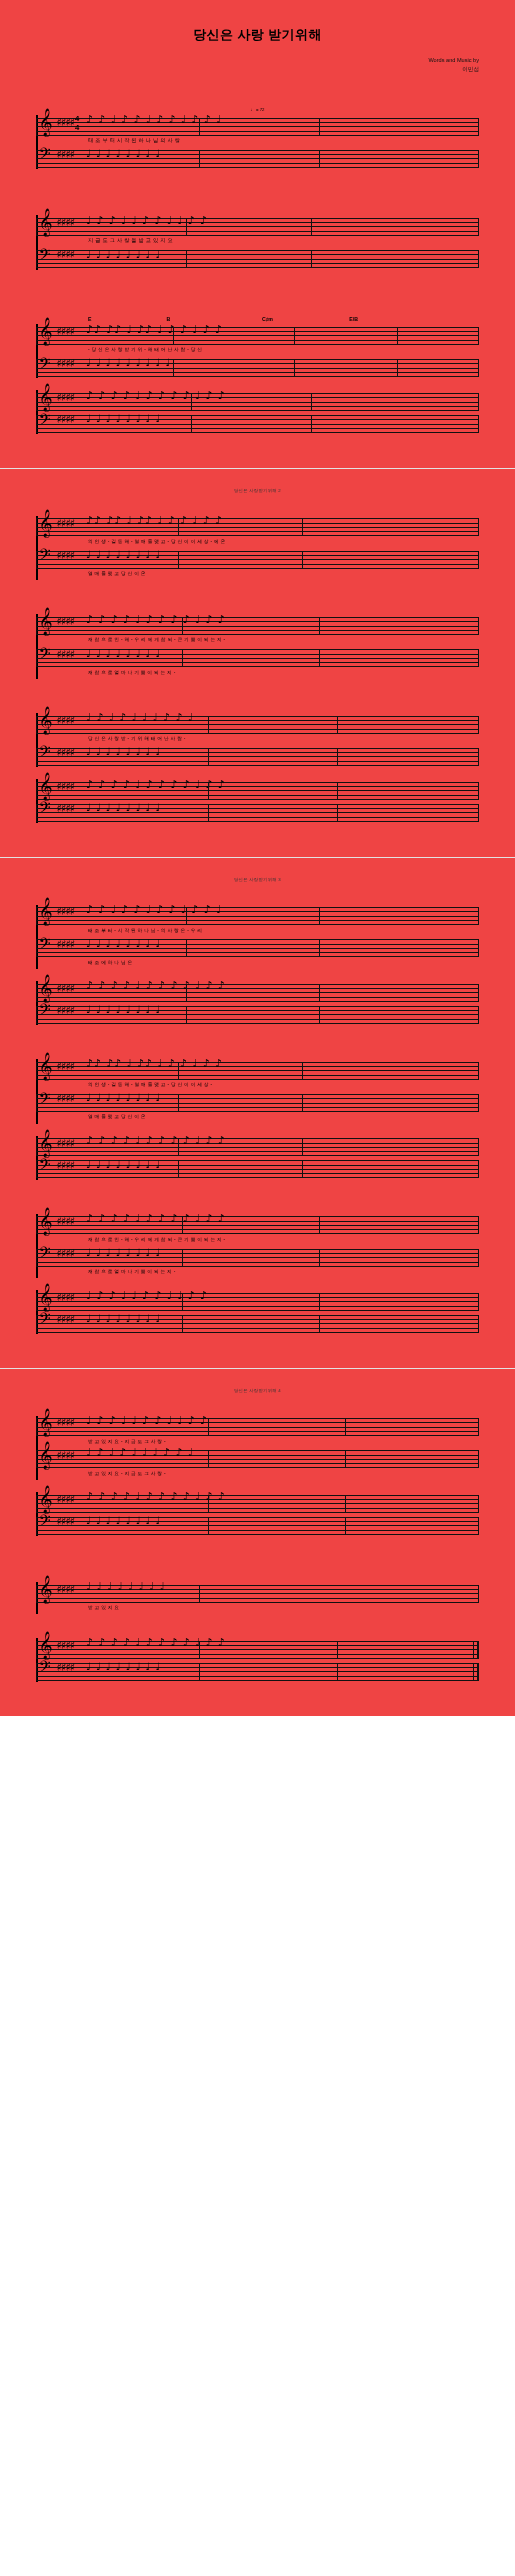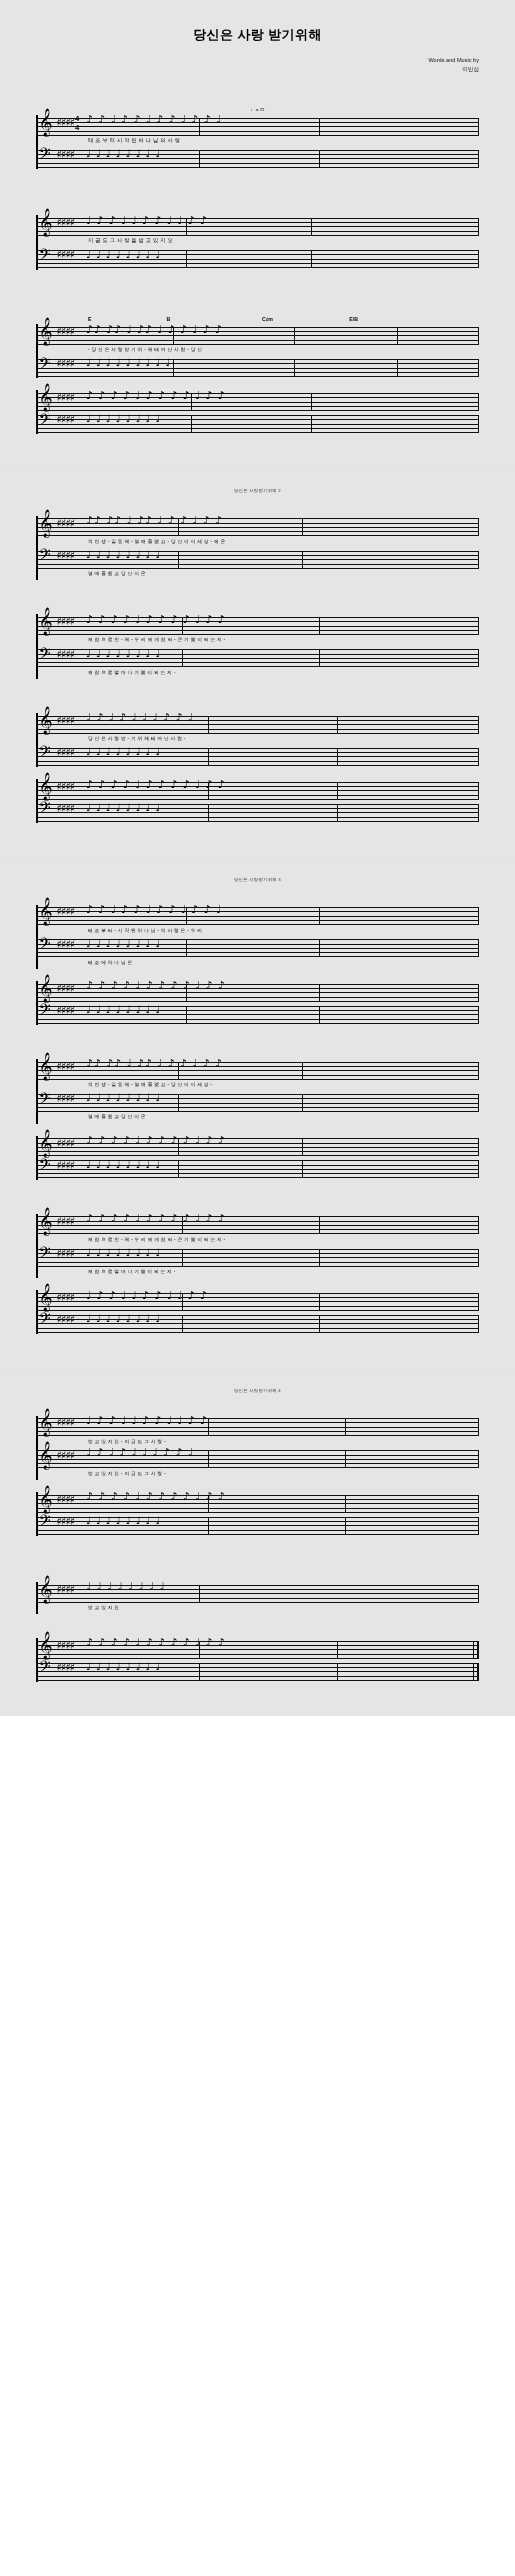--- a/index.html
+++ b/index.html
@@ -8,21 +8,21 @@
     background: #ffffff;
   }
   body {
     width: 515px;
     font-family: "Liberation Sans", sans-serif;
     color: #000;
   }
   .page {
     position: relative;
     width: 515px;
-    background: #e5e5e5;
+    background: #ef4444;
   }
   .page + .page {
     border-top: 0.9px solid #e2e2e2;
   }
   
   .title {
     text-align: center;
     font-size: 13px;
     font-weight: bold;
     letter-spacing: 0.4px;

